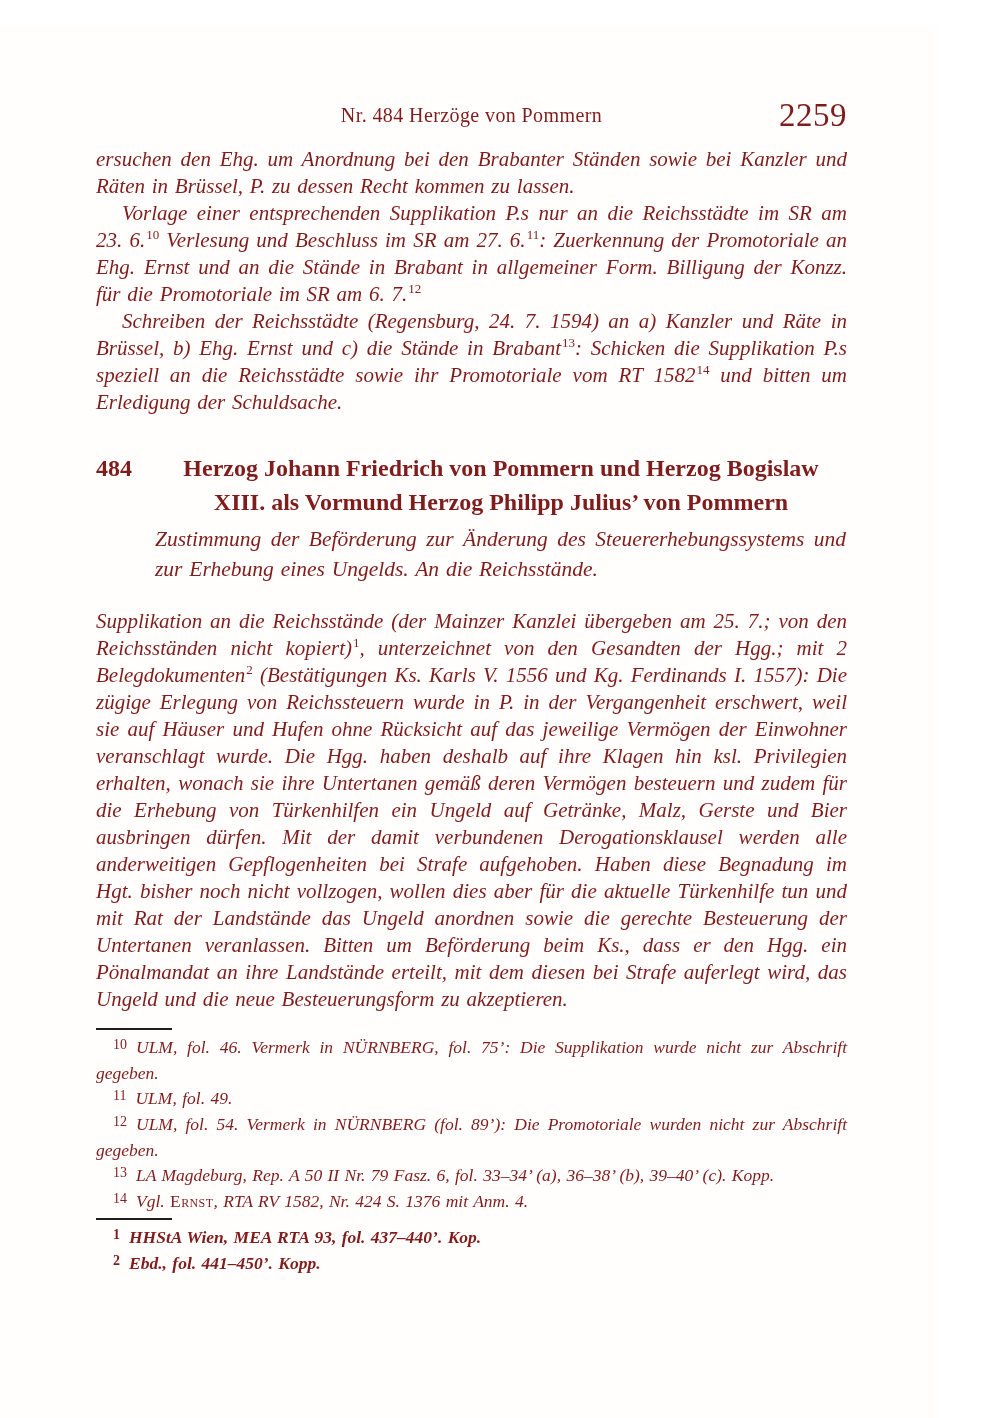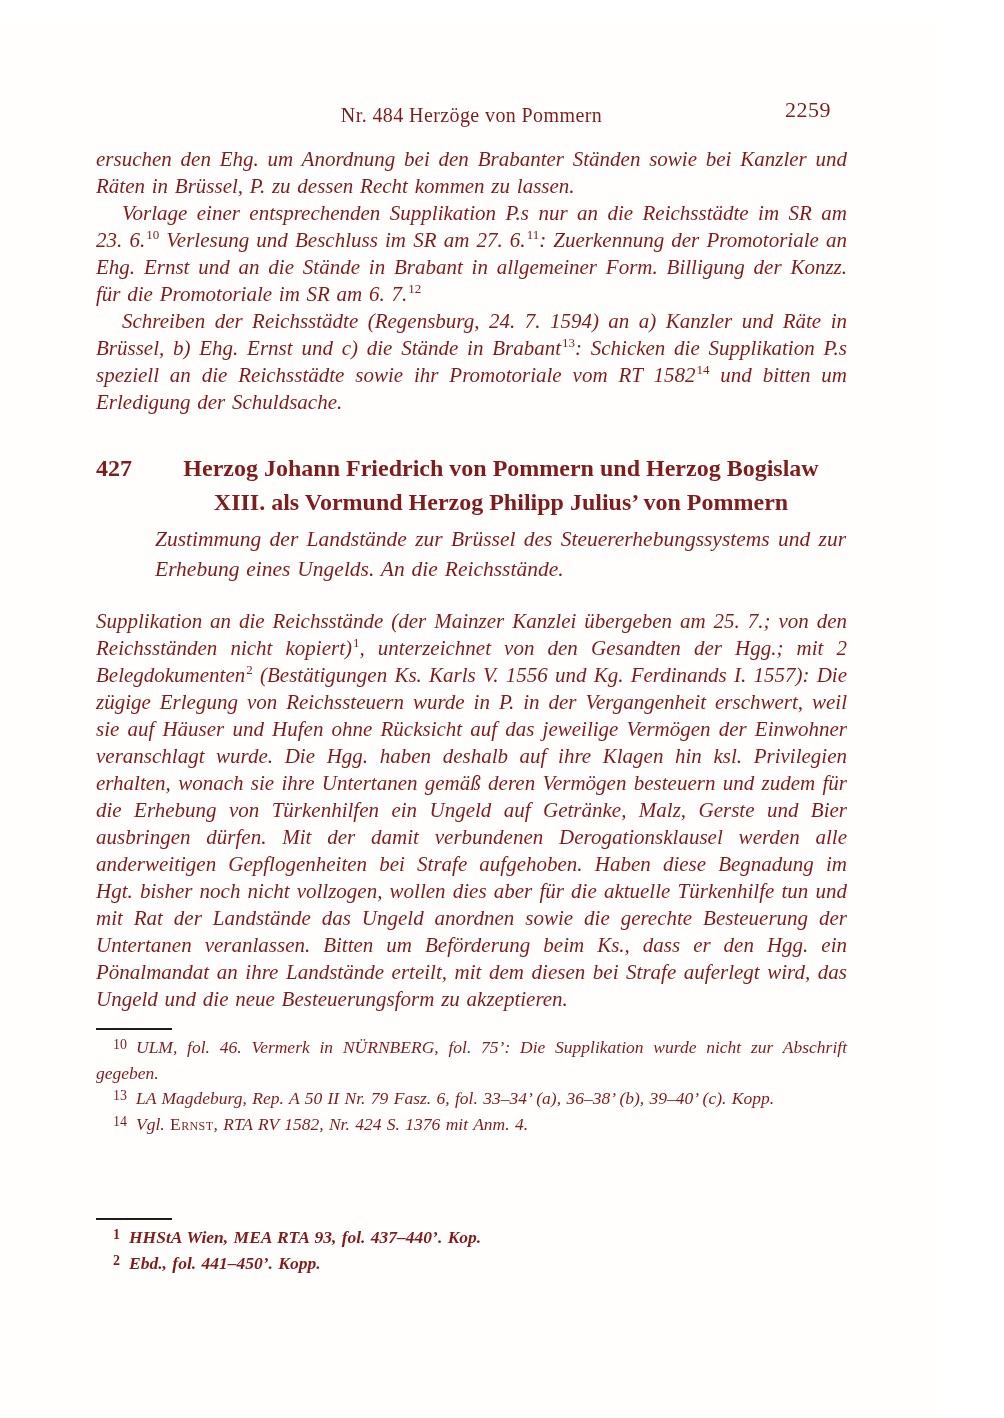--- a/index.html
+++ b/index.html
@@ -22,22 +22,22 @@
   }
   .running-title {
     display: block;
     text-align: center;
     font-size: 20px;
     letter-spacing: 0.4px;
     font-style: normal;
   }
   .page-number {
     position: absolute;
-    right: 16px; top: -7px;
-    font-size: 22px;
+    right: 0; top: -7px;
+    font-size: 33px;
     letter-spacing: 0.5px;
   }
 
   
   .bodytext {
     font-style: italic;
     font-size: 21px;
     line-height: 27px;
     text-align: justify;
     word-spacing: 1.5px;
@@ -129,34 +129,36 @@
     <span class="page-number">2259</span>
   </div>
 
   <div class="intro bodytext">
       <p>ersuchen den Ehg. um Anordnung bei den Brabanter Ständen sowie bei Kanzler und Räten in Brüssel, P. zu dessen Recht kommen zu lassen.</p>
       <p class="indent">Vorlage einer entsprechenden Supplikation P.s nur an die Reichsstädte im SR am 23. 6.<sup class="bsup">10</sup> Verlesung und Beschluss im SR am 27. 6.<sup class="bsup">11</sup>: Zuerkennung der Promotoriale an Ehg. Ernst und an die Stände in Brabant in allgemeiner Form. Billigung der Konzz. für die Promotoriale im SR am 6. 7.<sup class="bsup">12</sup></p>
       <p class="indent">Schreiben der Reichsstädte (Regensburg, 24. 7. 1594) an a) Kanzler und Räte in Brüssel, b) Ehg. Ernst und c) die Stände in Brabant<sup class="bsup">13</sup>: Schicken die Supplikation P.s speziell an die Reichsstädte sowie ihr Promotoriale vom RT 1582<sup class="bsup">14</sup> und bitten um Erledigung der Schuldsache.</p>
     </div>
 
   <div class="entry-head">
-    <span class="entry-number">427</span>
+    <span class="entry-number">484</span>
     <span class="entry-title">Herzog Johann Friedrich von Pommern und Herzog Bogislaw XIII. als Vormund Herzog Philipp Julius’ von Pommern</span>
   </div>
 
-  <div class="summary">Zustimmung der Landstände zur Brüssel des Steuererhebungssystems und zur Erhebung eines Ungelds. An die Reichsstände.</div>
+  <div class="summary">Zustimmung der Beförderung zur Änderung des Steuererhebungssystems und zur Erhebung eines Ungelds. An die Reichsstände.</div>
 
   <div class="entry-body bodytext">
     <p>Supplikation an die Reichsstände (der Mainzer Kanzlei übergeben am 25. 7.; von den Reichsständen nicht kopiert)<sup class="bsup">1</sup>, unterzeichnet von den Gesandten der Hgg.; mit 2 Belegdokumenten<sup class="bsup">2</sup> (Bestätigungen Ks. Karls V. 1556 und Kg. Ferdinands I. 1557): Die zügige Erlegung von Reichssteuern wurde in P. in der Vergangenheit erschwert, weil sie auf Häuser und Hufen ohne Rücksicht auf das jeweilige Vermögen der Einwohner veranschlagt wurde. Die Hgg. haben deshalb auf ihre Klagen hin ksl. Privilegien erhalten, wonach sie ihre Untertanen gemäß deren Vermögen besteuern und zudem für die Erhebung von Türkenhilfen ein Ungeld auf Getränke, Malz, Gerste und Bier ausbringen dürfen. Mit der damit verbundenen Derogationsklausel werden alle anderweitigen Gepflogenheiten bei Strafe aufgehoben. Haben diese Begnadung im Hgt. bisher noch nicht vollzogen, wollen dies aber für die aktuelle Türkenhilfe tun und mit Rat der Landstände das Ungeld anordnen sowie die gerechte Besteuerung der Untertanen veranlassen. Bitten um Beförderung beim Ks., dass er den Hgg. ein Pönalmandat an ihre Landstände erteilt, mit dem diesen bei Strafe auferlegt wird, das Ungeld und die neue Besteuerungsform zu akzeptieren.</p>
   </div>
 
   <div class="fnblock fnblock-primary">
     <div class="fn-rule"></div>
     <div>
         <p class="fn"><span class="fnmark">10</span>ULM, fol. 46. Vermerk in NÜRNBERG, fol. 75’: Die Supplikation wurde nicht zur Abschrift gegeben.</p>
+        <p class="fn"><span class="fnmark">11</span>ULM, fol. 49.</p>
+        <p class="fn"><span class="fnmark">12</span>ULM, fol. 54. Vermerk in NÜRNBERG (fol. 89’): Die Promotoriale wurden nicht zur Abschrift gegeben.</p>
         <p class="fn"><span class="fnmark">13</span>LA Magdeburg, Rep. A 50 II Nr. 79 Fasz. 6, fol. 33–34’ (a), 36–38’ (b), 39–40’ (c). Kopp.</p>
         <p class="fn"><span class="fnmark">14</span>Vgl. <span class="smallcaps">Ernst</span>, RTA RV 1582, Nr. 424 S. 1376 mit Anm. 4.</p>
       </div>
   </div>
 
   <div class="fnblock fnblock-secondary">
     <div class="fn-rule"></div>
     <div>
         <p class="fn"><span class="fnmark">1</span>HHStA Wien, MEA RTA 93, fol. 437–440’. Kop.</p>
         <p class="fn"><span class="fnmark">2</span>Ebd., fol. 441–450’. Kopp.</p>

